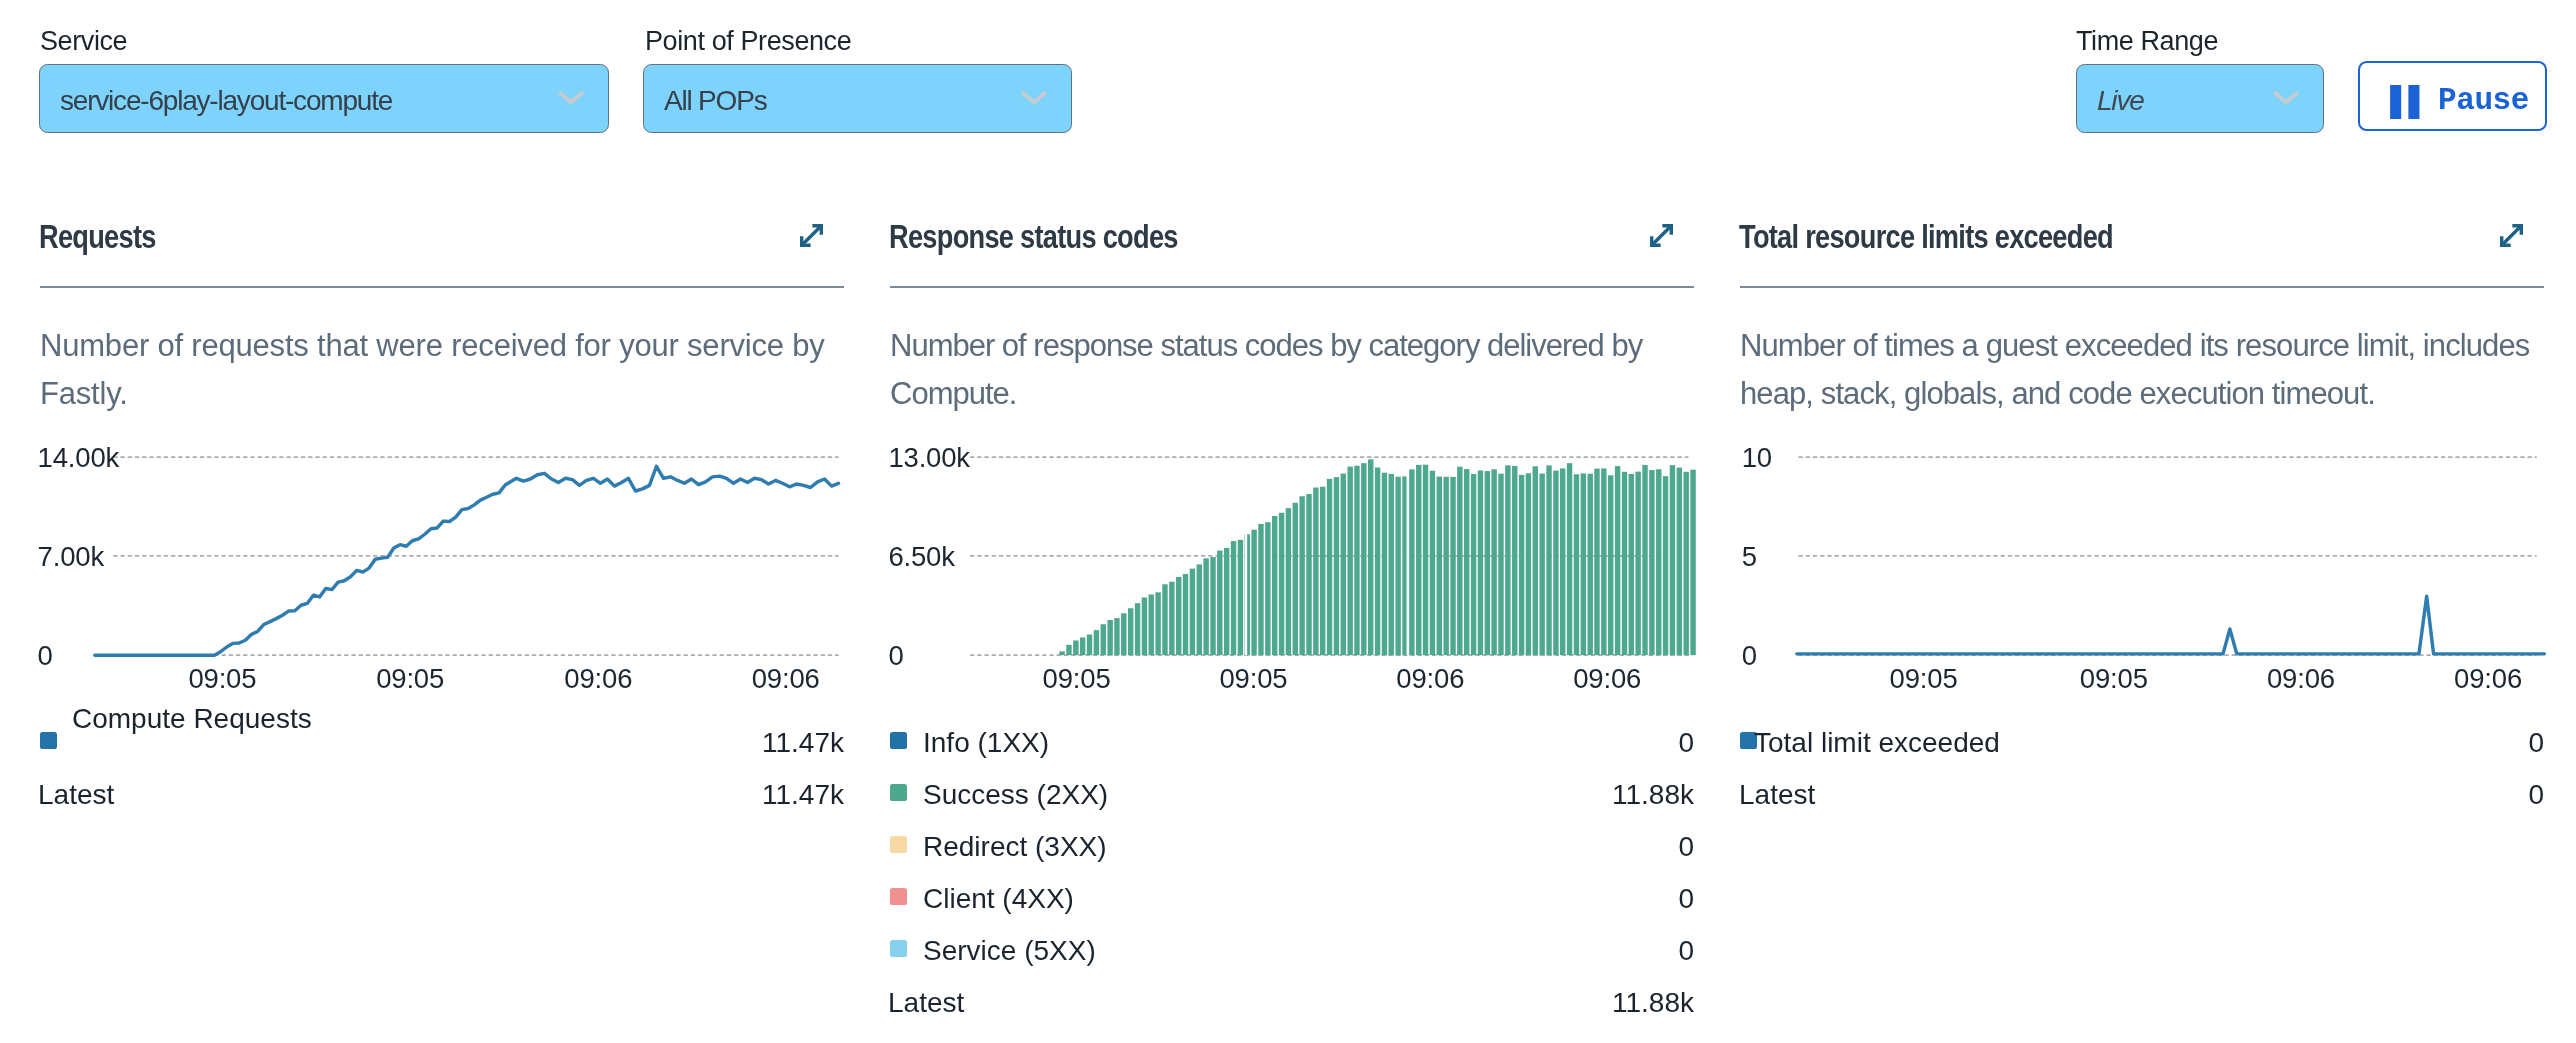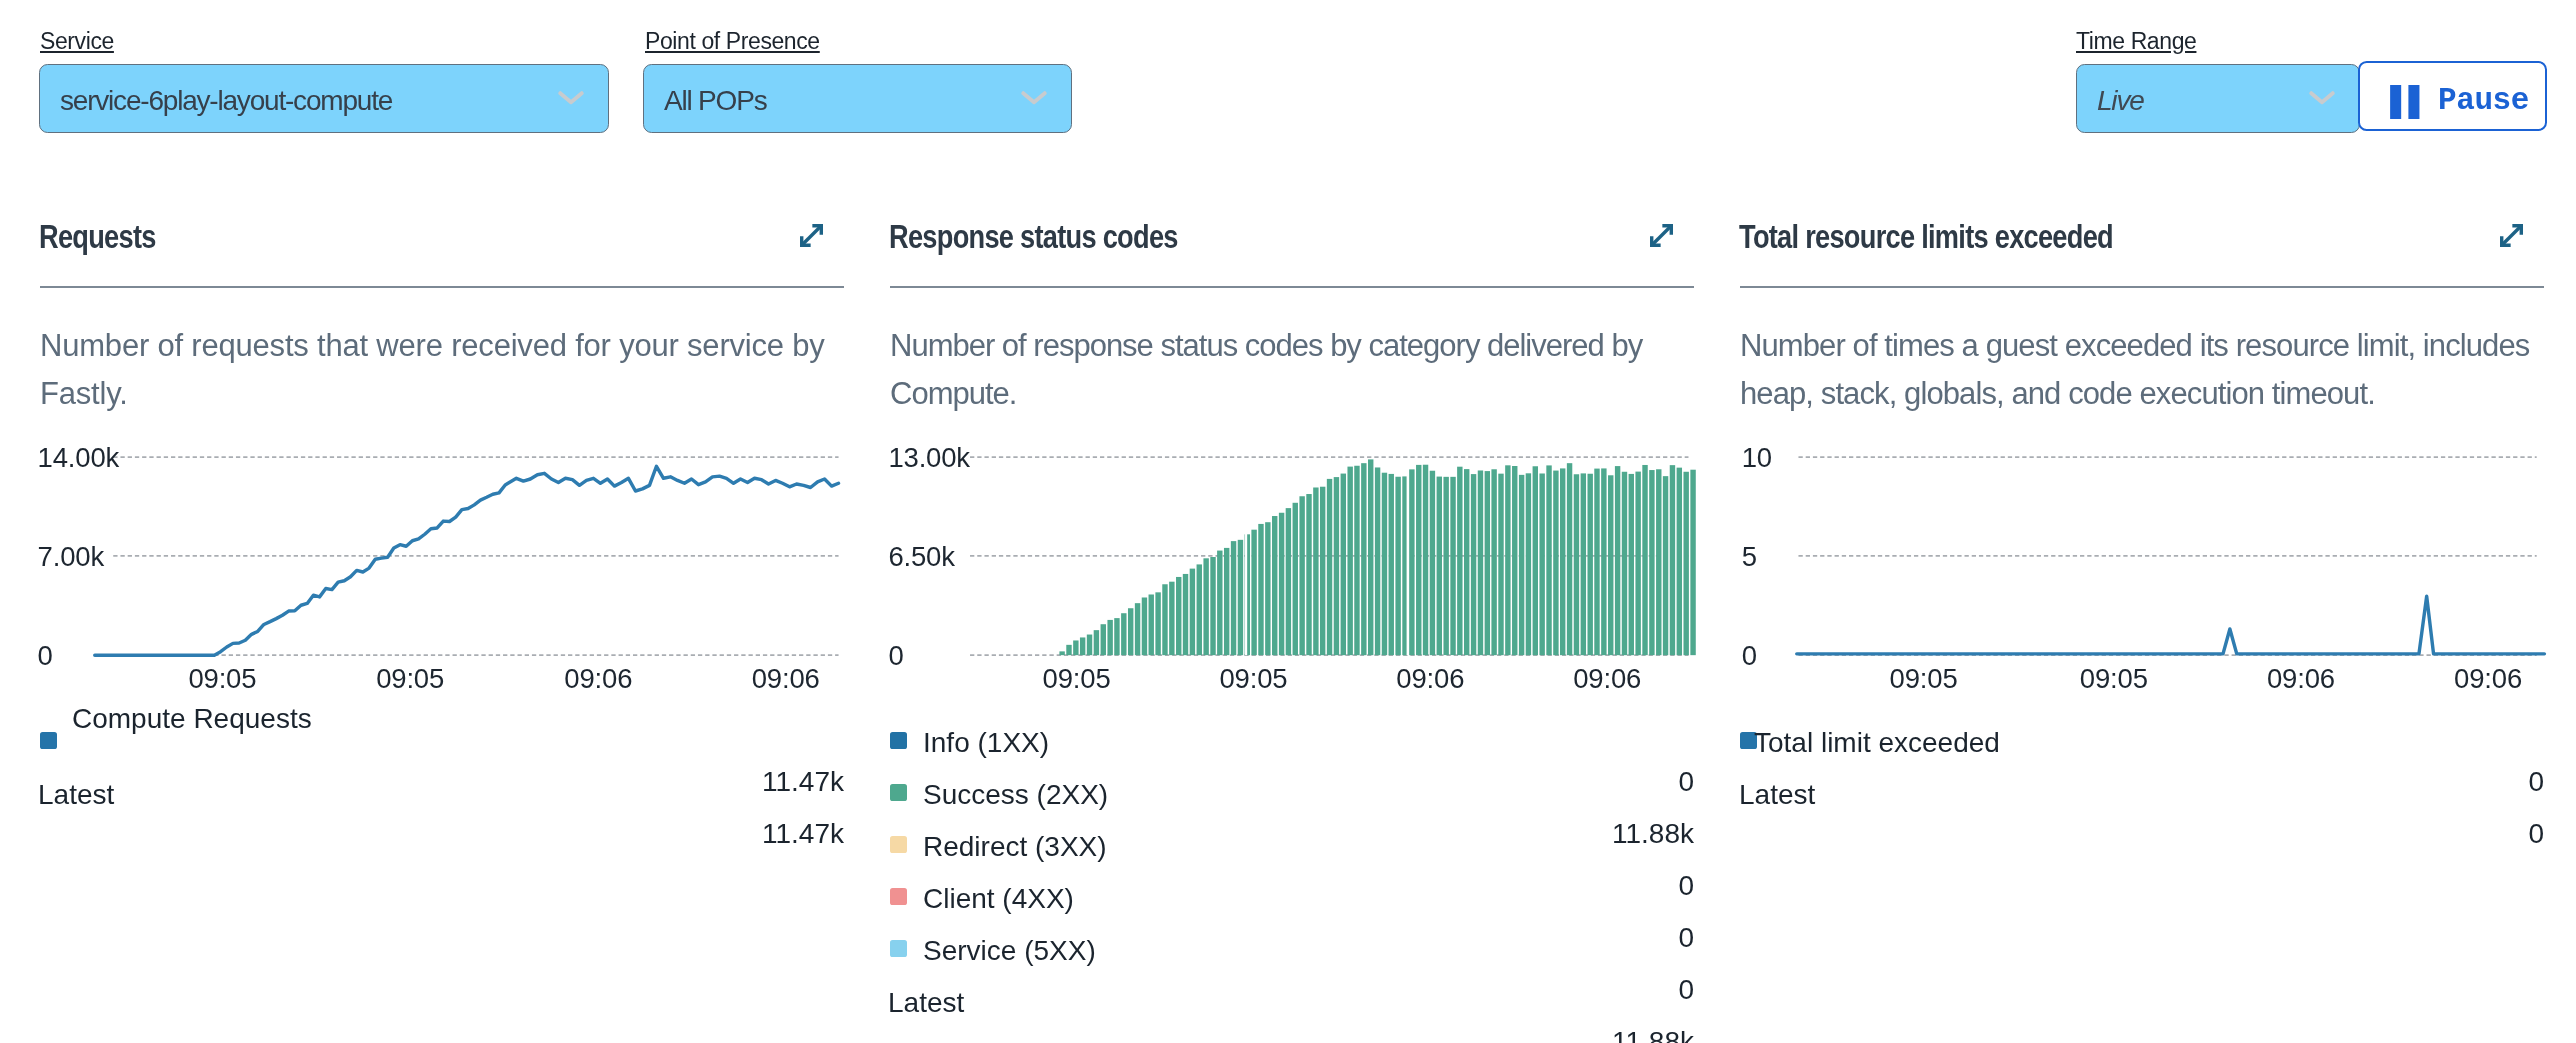--- a/index.html
+++ b/index.html
@@ -1,47 +1,47 @@
 <!DOCTYPE html>
 <html style="font-size:13.8px"><head><meta charset="utf-8"><style>
 * { margin:0; padding:0; box-sizing:border-box; }
 html,body { width:2576px; height:1044px; background:#fff; font-family:"Liberation Sans",sans-serif; }
 body { position:relative; letter-spacing:-0.3px; overflow:hidden; }
-.flabel { position:absolute; font-size:23px; color:#1c242d; line-height:27px; letter-spacing:-0.4px;text-decoration:underline; }
+.flabel { position:absolute; font-size:27px; color:#1c242d; line-height:27px; letter-spacing:-0.4px; }
 .select { position:absolute; top:64px; height:69px; border:1.7px solid #60707f; border-radius:8.6px; background:#7dd3fc; }
 .seltext { position:absolute; left:20px; top:0; height:71px; line-height:71px; font-size:28px; color:#36404b; letter-spacing:-1.2px; }
 .chev { position:absolute; right:24px; top:26px; }
 .btn { position:absolute; left:2358px; top:61px; width:189px; height:70px; border:2.6px solid #1b62d4; border-radius:8.6px;font-family:Liberation Mono, monospace; }
 .title { position:absolute; font-weight:bold; font-size:34px; color:#2e3a46; line-height:34px; letter-spacing:-0.9px; transform:scaleX(0.8); transform-origin:left center; }
 .hr { position:absolute; height:1.7px; background:#7d8995; }
 .desc { position:absolute; font-size:31px; color:#5d6c7b; line-height:48px; letter-spacing:-0.2px; }
 .ax { font-size:32px; fill:#1d2630; letter-spacing:-0.2px; font-family:"Liberation Sans",sans-serif; }
 .sw { position:absolute; width:17px; height:17px; border-radius:2.6px; }
 .lg { position:absolute; font-size:28px; color:#1b242e; line-height:38px; letter-spacing:0px; }
-.val { text-align:right;margin-top:39px; }
+.val { text-align:right; }
 svg { display:block; }
 </style></head>
 <body>
   <div class="flabel" style="left:40px;top:28px">Service</div>
   <div class="flabel" style="left:645px;top:28px">Point of Presence</div>
   <div class="flabel" style="left:2076px;top:28px">Time Range</div>
 
   <div class="select" style="left:39px;width:570px">
     <span class="seltext">service-6play-layout-compute</span>
     <svg class="chev" viewBox="0 0 30 17" width="26" height="14.6">
       <path d="M2.5 2.5 L15 13 L27.5 2.5" fill="none" stroke="#c8cbce" stroke-width="4.5" stroke-linecap="round" stroke-linejoin="round"></path>
     </svg>
   </div>
   <div class="select" style="left:643px;width:429px">
     <span class="seltext">All POPs</span>
     <svg class="chev" viewBox="0 0 30 17" width="26" height="14.6">
       <path d="M2.5 2.5 L15 13 L27.5 2.5" fill="none" stroke="#c8cbce" stroke-width="4.5" stroke-linecap="round" stroke-linejoin="round"></path>
     </svg>
   </div>
-  <div class="select" style="left:2076px;width:284px">
+  <div class="select" style="left:2076px;width:248px">
     <span class="seltext" style="font-style:italic;color:#3f4953">Live</span>
     <svg class="chev" viewBox="0 0 30 17" width="26" height="14.6">
       <path d="M2.5 2.5 L15 13 L27.5 2.5" fill="none" stroke="#c8cbce" stroke-width="4.5" stroke-linecap="round" stroke-linejoin="round"></path>
     </svg>
   </div>
 
   <div class="btn">
     <svg style="position:absolute;left:30px;top:22.4px" width="30" height="34" viewBox="0 0 35 40">
       <rect x="0" y="0" width="13" height="40" fill="#1b62d4"></rect>
       <rect x="21.5" y="0" width="13" height="40" fill="#1b62d4"></rect>

